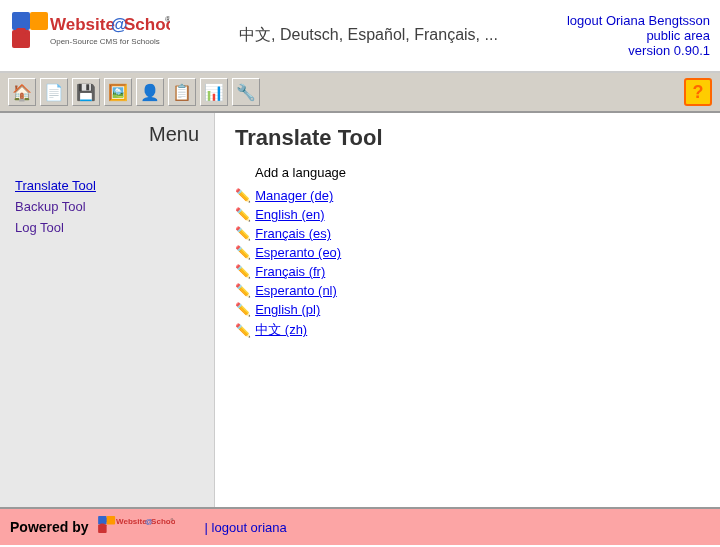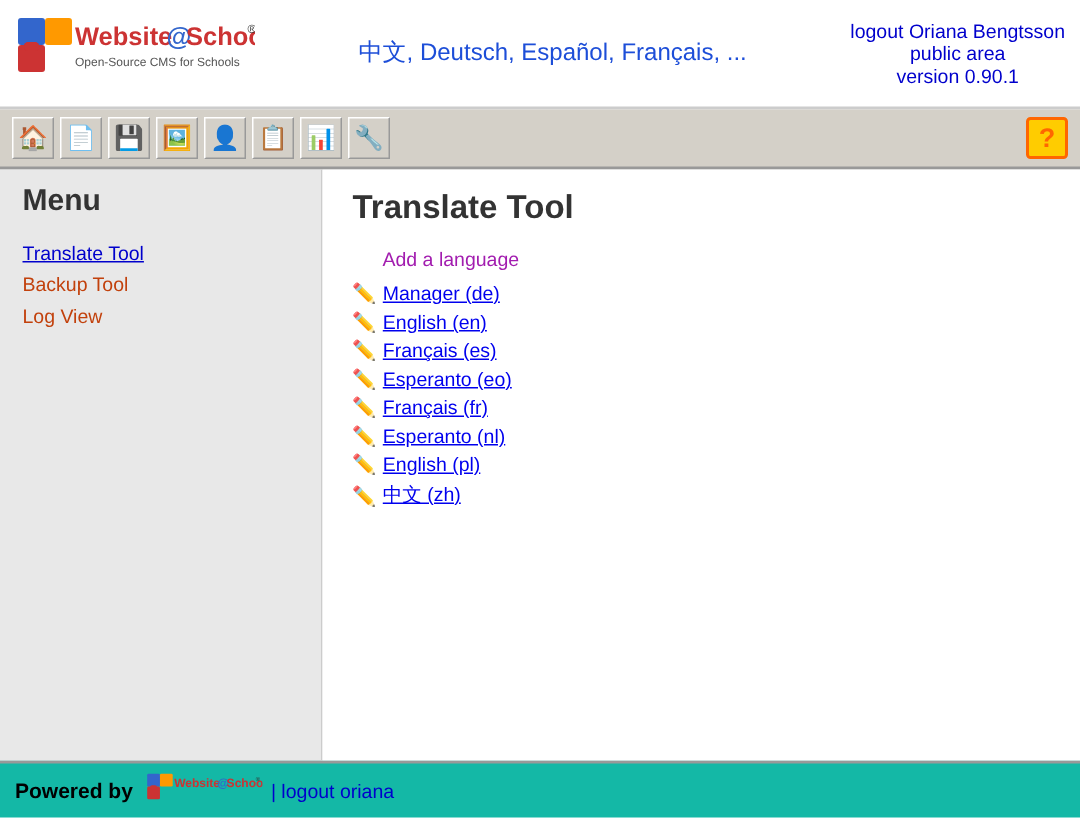--- a/index.html
+++ b/index.html
@@ -15,25 +15,25 @@
       background: #fff;
     }
     #logo-area {
       display: flex;
       align-items: center;
     }
     .logo-svg { width: 160px; height: 55px; }
     #header-center {
       text-align: center;
       font-size: 16px;
-      color: #1d4ed8;
+      color: #404040;
       flex: 1;
     }
     #header-right {
-      text-align: center;
+      text-align: right;
       color: #0000cc;
       font-size: 13px;
       cursor: pointer;
     }
     #header-right a { color: #0000cc; text-decoration: none; }
 
     
     #toolbar {
       background: #d4d0c8;
       border-bottom: 2px solid #999;
@@ -85,27 +85,28 @@
 
     
     #sidebar {
       width: 215px;
       background: #e8e8e8;
       border-right: 1px solid #ccc;
       padding: 10px 15px;
     }
     #sidebar h2 {
       font-size: 20px;
-      font-weight: bold;
+      font-weight: normal;
       color: #333;
-      margin-bottom: 12px;
+      margin-bottom: 29px;
+      text-align: right;
     }
     .menu-item {
       padding: 3px 0;
-      color: #c2410c;
+      color: #4c1d95;
       cursor: pointer;
       font-size: 13px;
     }
     .menu-item.active {
       color: #0000cc;
       text-decoration: underline;
     }
 
     
     #content {
@@ -114,21 +115,21 @@
       background: #fff;
       overflow-y: auto;
     }
     #content h1 {
       font-size: 22px;
       font-weight: bold;
       color: #333;
       margin-bottom: 14px;
     }
     .add-language {
-      color: #a21caf;
+      color: #000000;
       text-decoration: none;
       margin-left: 20px;
       margin-bottom: 6px;
       display: block;
       font-size: 13px;
     }
     .lang-item {
       display: flex;
       align-items: center;
       padding: 2px 0;
@@ -138,34 +139,34 @@
     }
     .pencil-icon {
       margin-right: 4px;
       font-size: 13px;
       color: #666;
     }
 
     
     #footer {
       height: 38px;
-      background: #14b8a6;
+      background: #fca5a5;
       border-top: 2px solid #999;
       display: flex;
       align-items: center;
       padding: 0 10px;
       font-size: 13px;
     }
     #footer strong { font-weight: bold; font-size: 14px; }
     #footer-logo {
       display: inline-flex;
       align-items: center;
       margin: 0 6px;
     }
-    #footer a { color: #0000cc; text-decoration: none; }
+    #footer a { color: #0000cc; text-decoration: none; margin-left: 24px; }
   </style>
 </head>
 <body>
 
 <div id="header">
   <div id="logo-area">
 
     <svg class="logo-svg" viewBox="0 0 160 55" xmlns="http://www.w3.org/2000/svg">
 
       <g transform="translate(2,4)">
@@ -221,21 +222,21 @@
     <span>?</span>
   </div>
 </div>
 
 <div id="main">
 
   <div id="sidebar">
     <h2>Menu</h2>
     <div class="menu-item active">Translate Tool</div>
     <div class="menu-item">Backup Tool</div>
-    <div class="menu-item">Log View</div>
+    <div class="menu-item">Log Tool</div>
   </div>
 
   <div id="content">
     <h1>Translate Tool</h1>
     <a href="#" class="add-language">Add a language</a>
     <div id="language-list">
     <div class="lang-item">
           <span class="pencil-icon">✏️</span>
           <a href="#">Manager (de)</a>
         </div>

